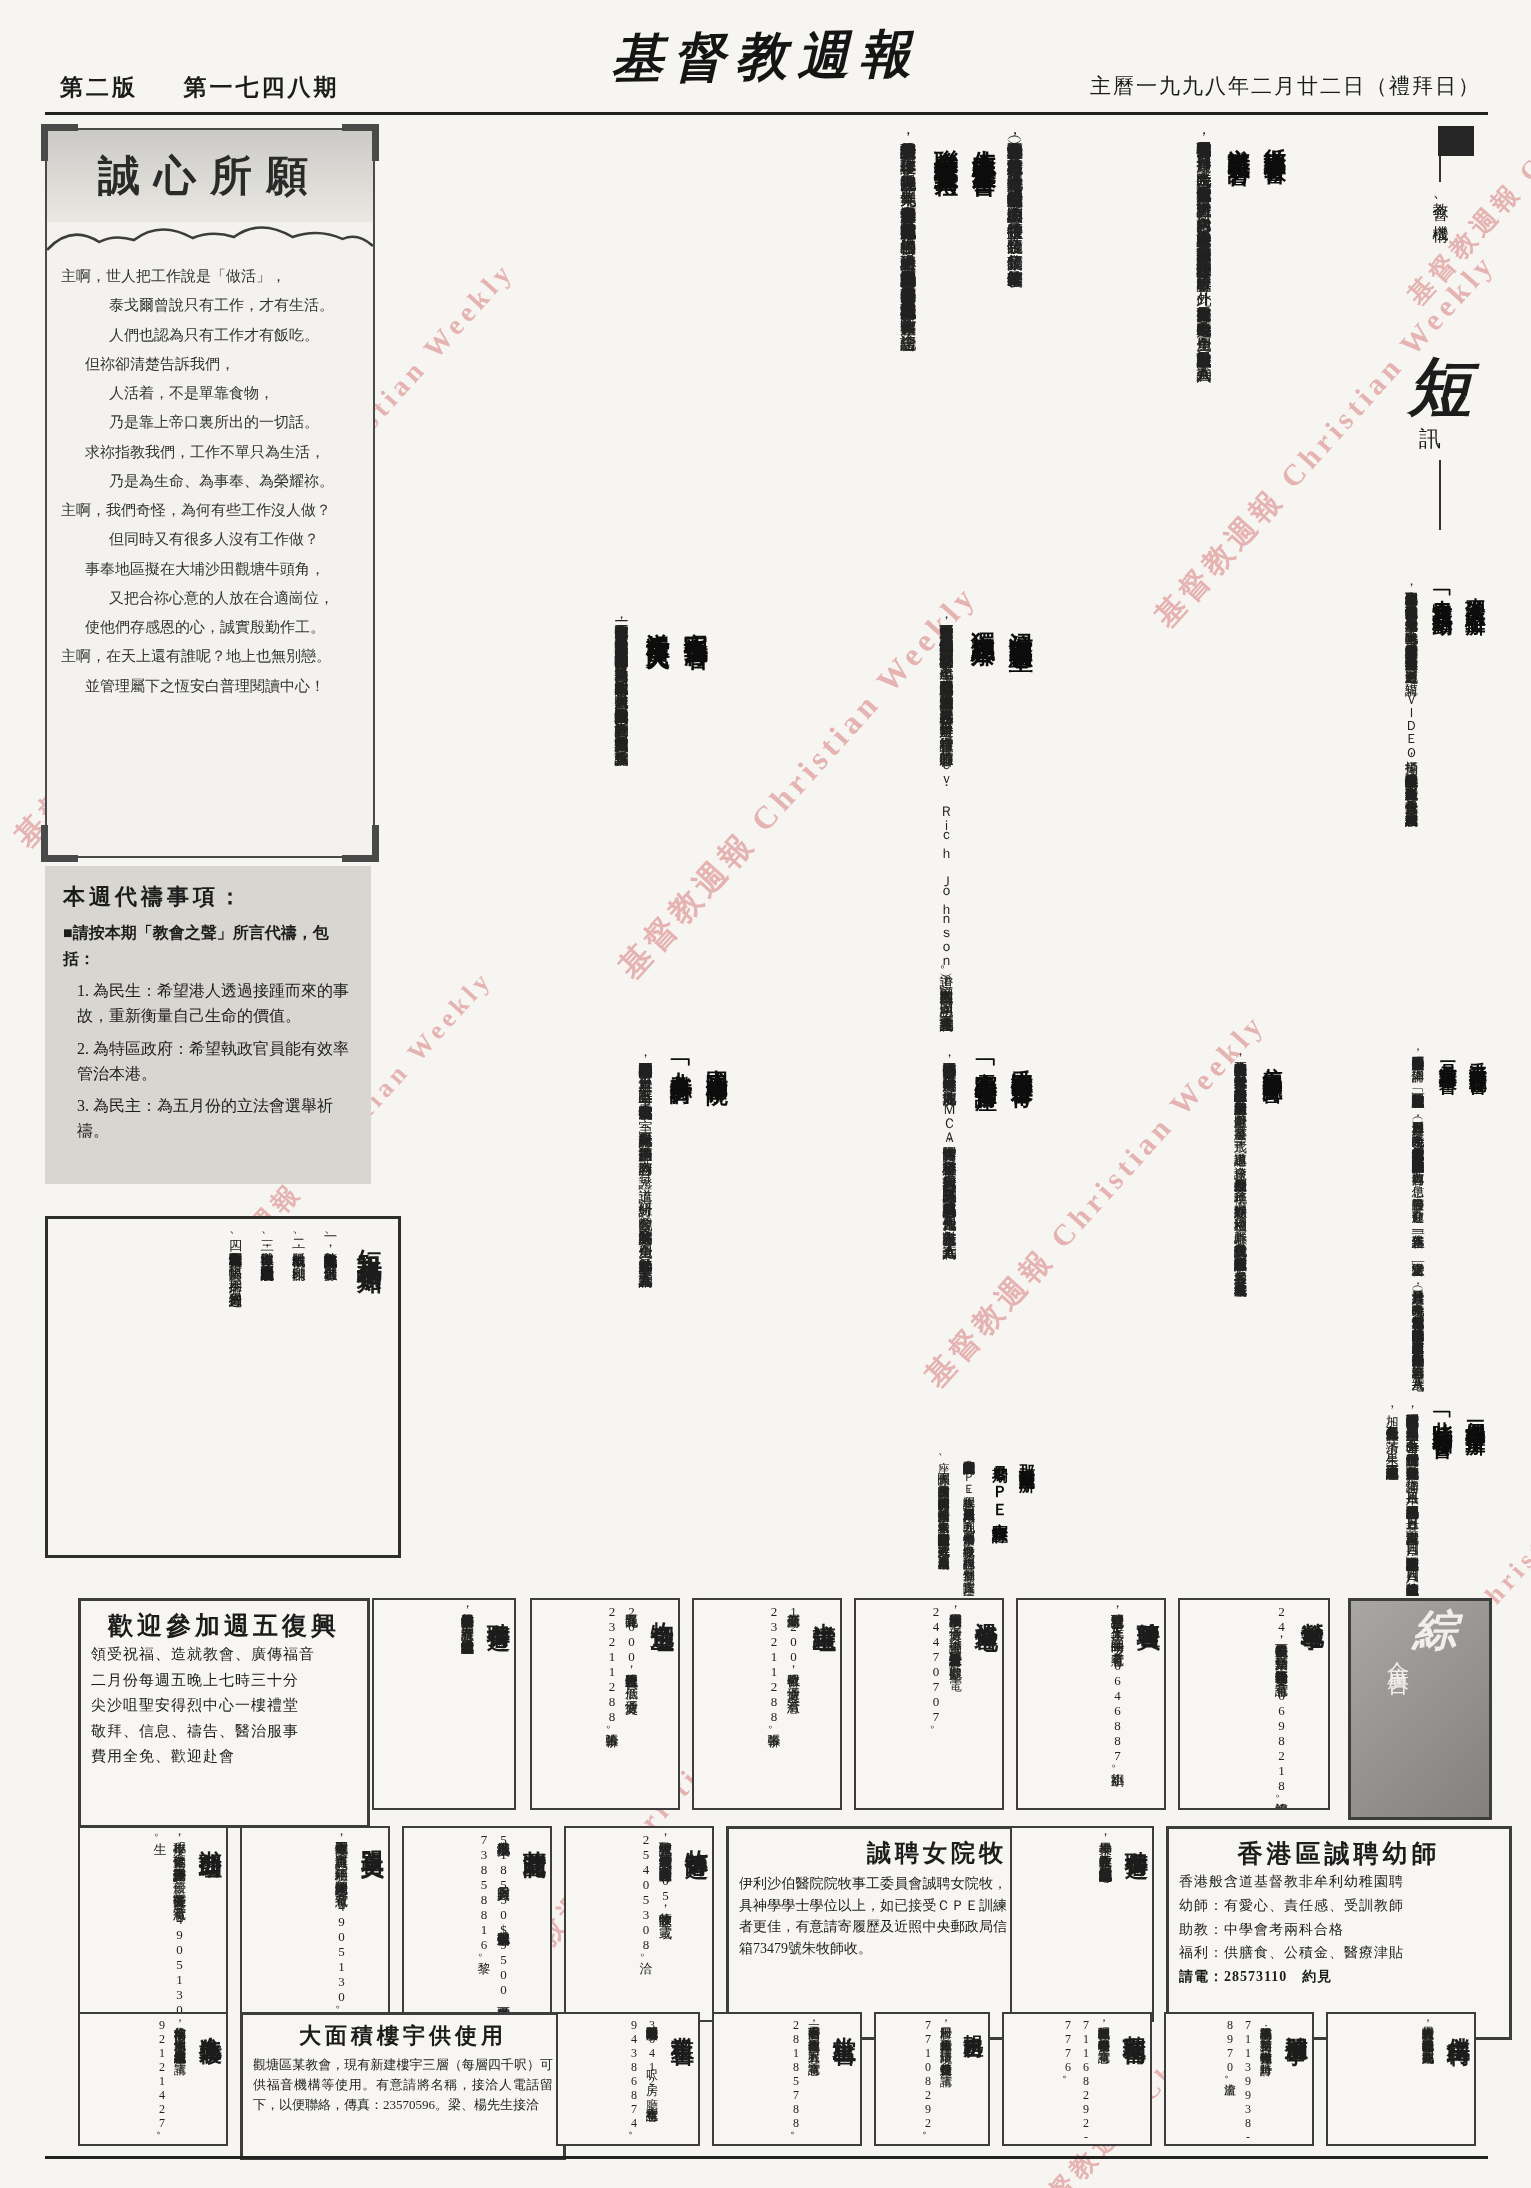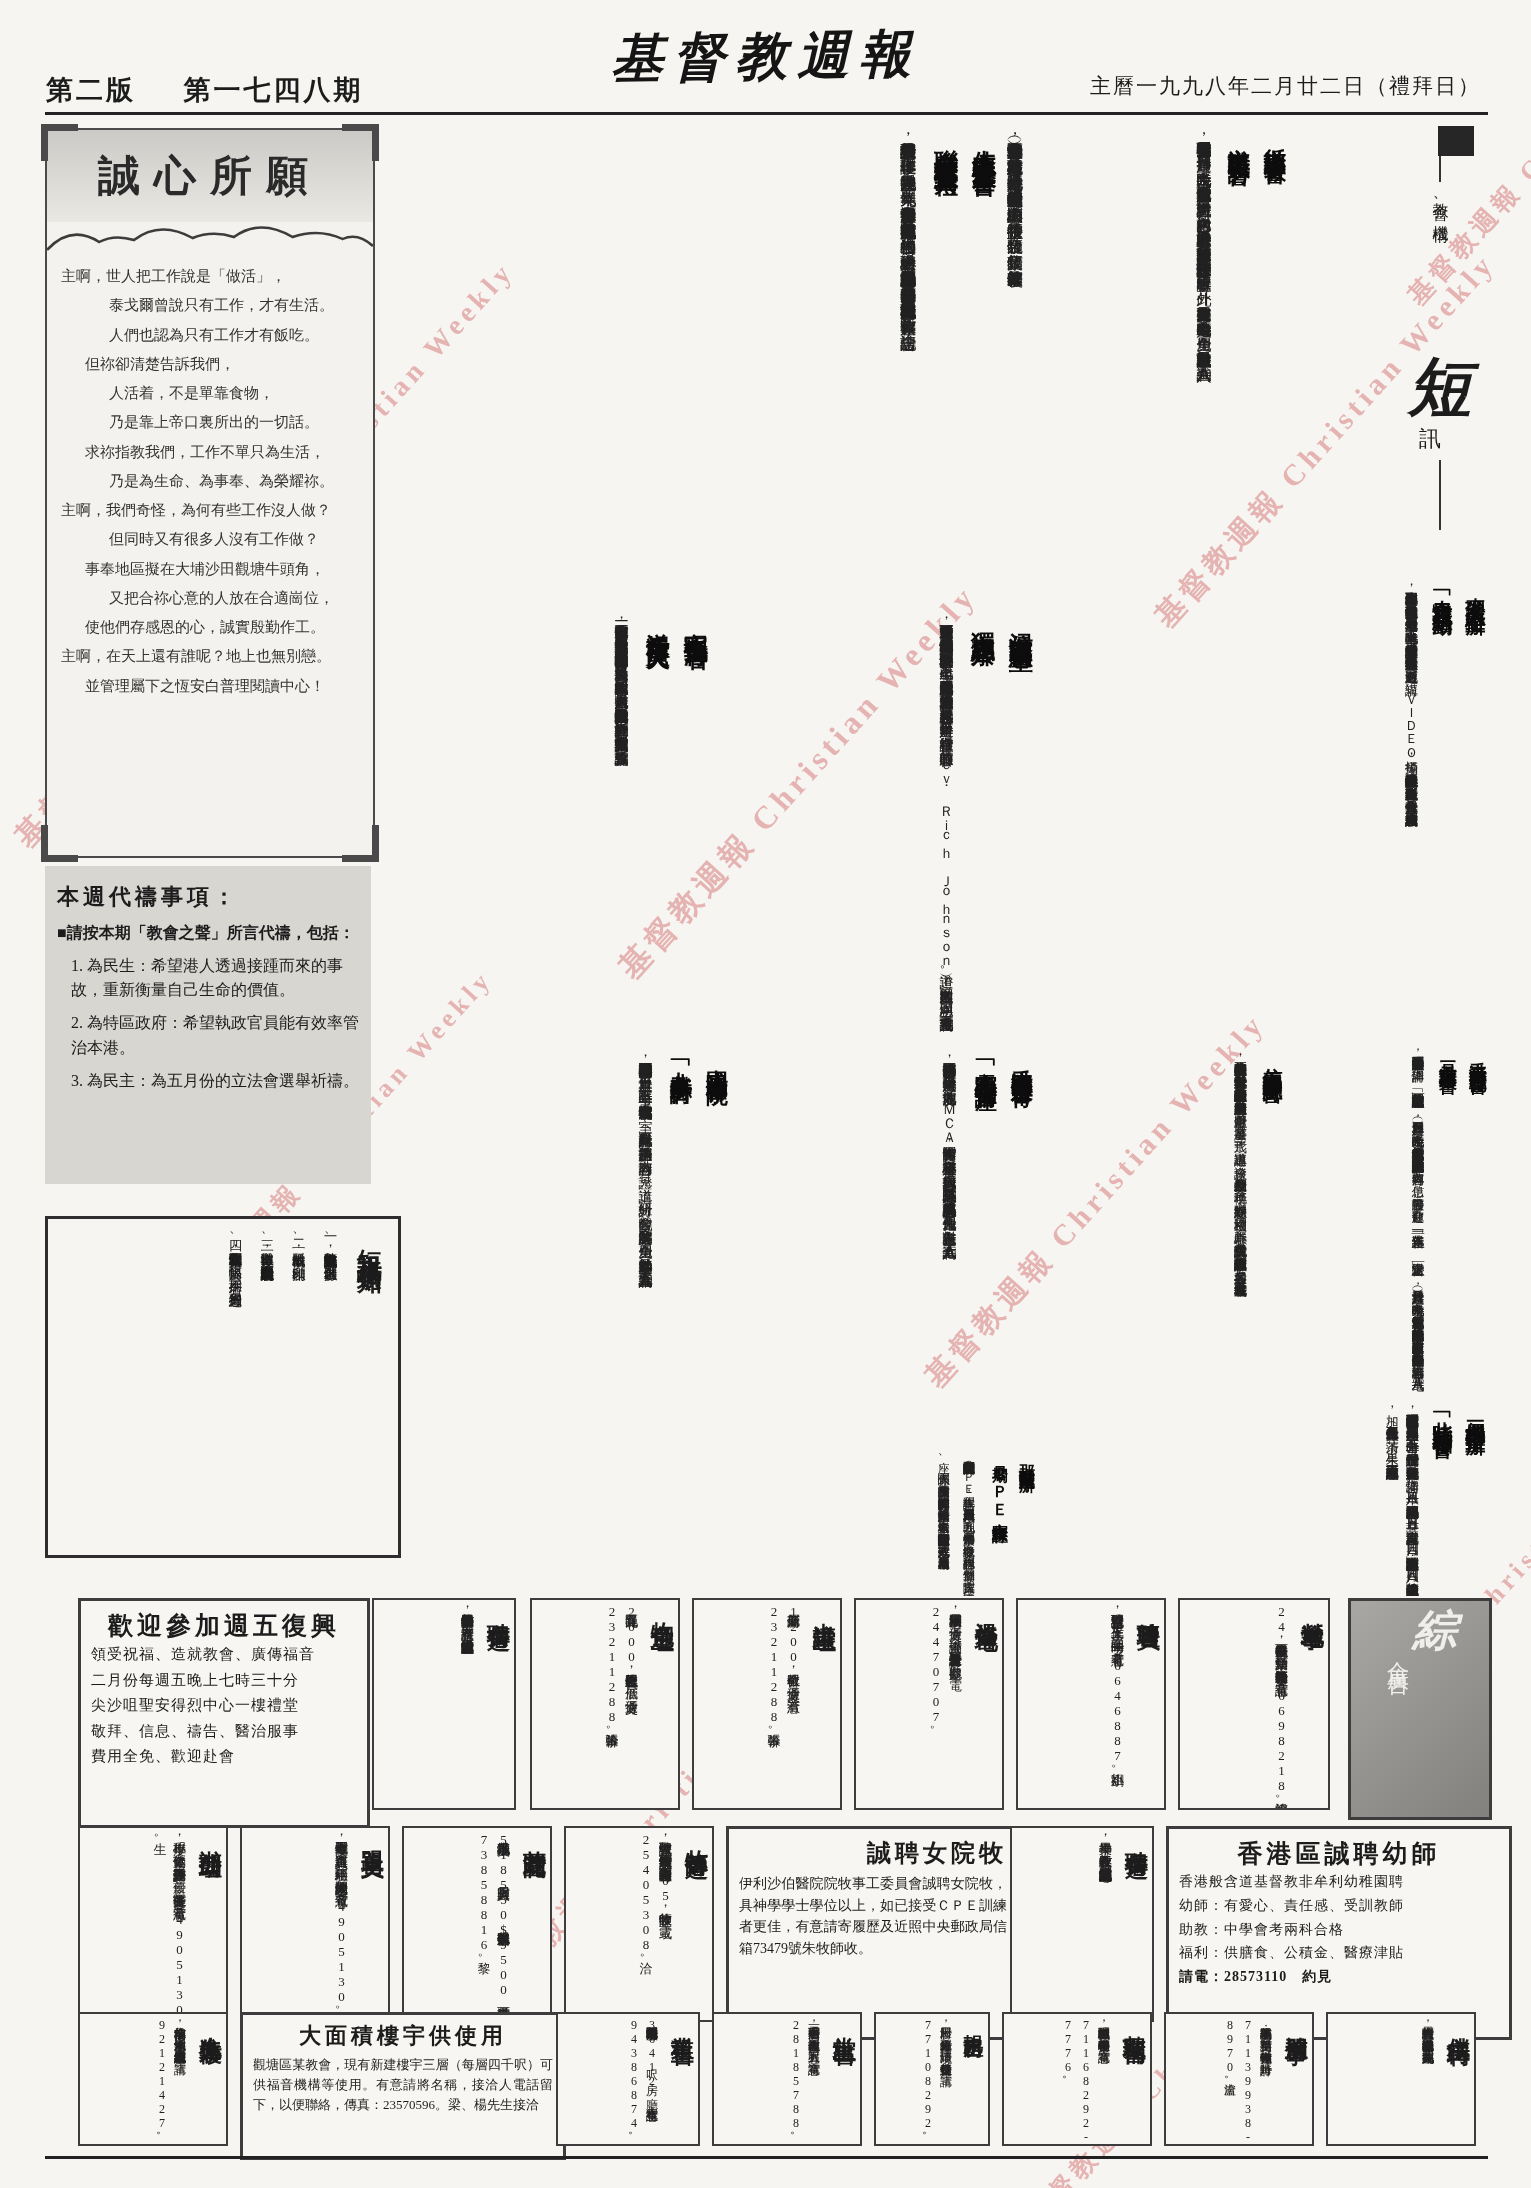--- a/index.html
+++ b/index.html
@@ -7,21 +7,21 @@
     width:1531px;height:2188px;position:relative;overflow:hidden;
     background:#f6f5f1;color:#1c1c1c;
     font-family:"Liberation Serif","DejaVu Serif",serif;
   }
   .abs{position:absolute;}
   .v{writing-mode:vertical-rl;text-orientation:upright;overflow:hidden;}
   .art{padding:4px 2px;}
   .art .hl{font-weight:700;letter-spacing:2px;color:#0d0d0d;margin-left:6px;}
   .art .bd{font-size:14px;line-height:1.7;margin-right:8px;color:#222;}.h24{font-size:24px}.h22{font-size:22px}.h20{font-size:20px}.h18{font-size:18px}.h16{font-size:16px}
   
-  .hdr-left{left:46px;top:72px;font-size:27px;font-weight:700;letter-spacing:3px;}
+  .hdr-left{left:60px;top:72px;font-size:23px;font-weight:700;letter-spacing:3px;}
   .masthead{left:50%;top:22px;transform:translateX(-50%) rotate(-1deg);font-size:52px;font-weight:700;letter-spacing:10px;font-style:italic;color:#151515;}
   .hdr-date{right:50px;top:72px;font-size:21px;font-weight:400;letter-spacing:2px;}
   .rule{background:#222;}
   
   .seclabel{left:1392px;top:126px;width:96px;height:452px;display:flex;flex-direction:column;align-items:center;}
   .sq{width:36px;height:30px;background:#262626;align-self:flex-end;margin-right:14px;}
   .secrule{width:2px;background:#333;}
   .seccat{font-size:16px;letter-spacing:2px;height:160px;margin-top:8px;}
   .secbig{font-size:64px;font-weight:700;font-style:italic;line-height:1;margin-top:6px;}
   .secsmall{font-size:22px;margin-top:4px;align-self:center;margin-left:-20px;}
@@ -31,21 +31,21 @@
   .c-tl{left:-6px;top:-6px;border-left:7px solid #4a4a4a;border-top:7px solid #4a4a4a;}
   .c-tr{right:-6px;top:-6px;border-right:7px solid #4a4a4a;border-top:7px solid #4a4a4a;}
   .c-bl{left:-6px;bottom:-6px;border-left:7px solid #4a4a4a;border-bottom:7px solid #4a4a4a;}
   .c-br{right:-6px;bottom:-6px;border-right:7px solid #4a4a4a;border-bottom:7px solid #4a4a4a;}
   .praytitle{height:92px;display:flex;align-items:center;justify-content:center;
     background:linear-gradient(#cbcac6,#e9e8e3);font-size:42px;font-weight:700;letter-spacing:14px;color:#2a2a2a;}
   .scallop{display:block;width:100%;height:30px;}
   .praylines{padding:10px 14px 0 14px;font-size:15px;line-height:1.95;color:#333;}
   .i0{margin-left:0}.i1{margin-left:24px}.i2{margin-left:48px}
   .grayl{left:45px;top:866px;width:326px;height:318px;background:#d8d6d1;padding:0;}
-  .grayl-in{padding:16px 12px;}
+  .grayl-in{padding:16px 18px;}
   .pi-title{font-size:22px;font-weight:700;letter-spacing:4px;}
   .pi-intro{font-size:16px;line-height:1.6;margin-top:8px;font-weight:700;}
   .pi-item{font-size:16px;line-height:1.55;margin-top:8px;margin-left:14px;}
   .subbox{left:45px;top:1216px;width:326px;height:316px;border:3px solid #2e2e2e;background:#f6f5f1;padding:10px 12px;}
   .sub-title{font-size:25px;font-weight:700;letter-spacing:4px;margin-left:10px;}
   .sub-item{font-size:13.5px;line-height:1.9;margin-right:6px;}
   
   .ad{border:2px solid #3d3d3d;background:#f7f6f2;}
   .ad-t{font-size:23px;font-weight:700;letter-spacing:2px;margin-left:5px;padding-top:4px;}
   .ad-b{font-size:13px;line-height:1.5;margin-right:6px;padding-top:4px;color:#222;}

